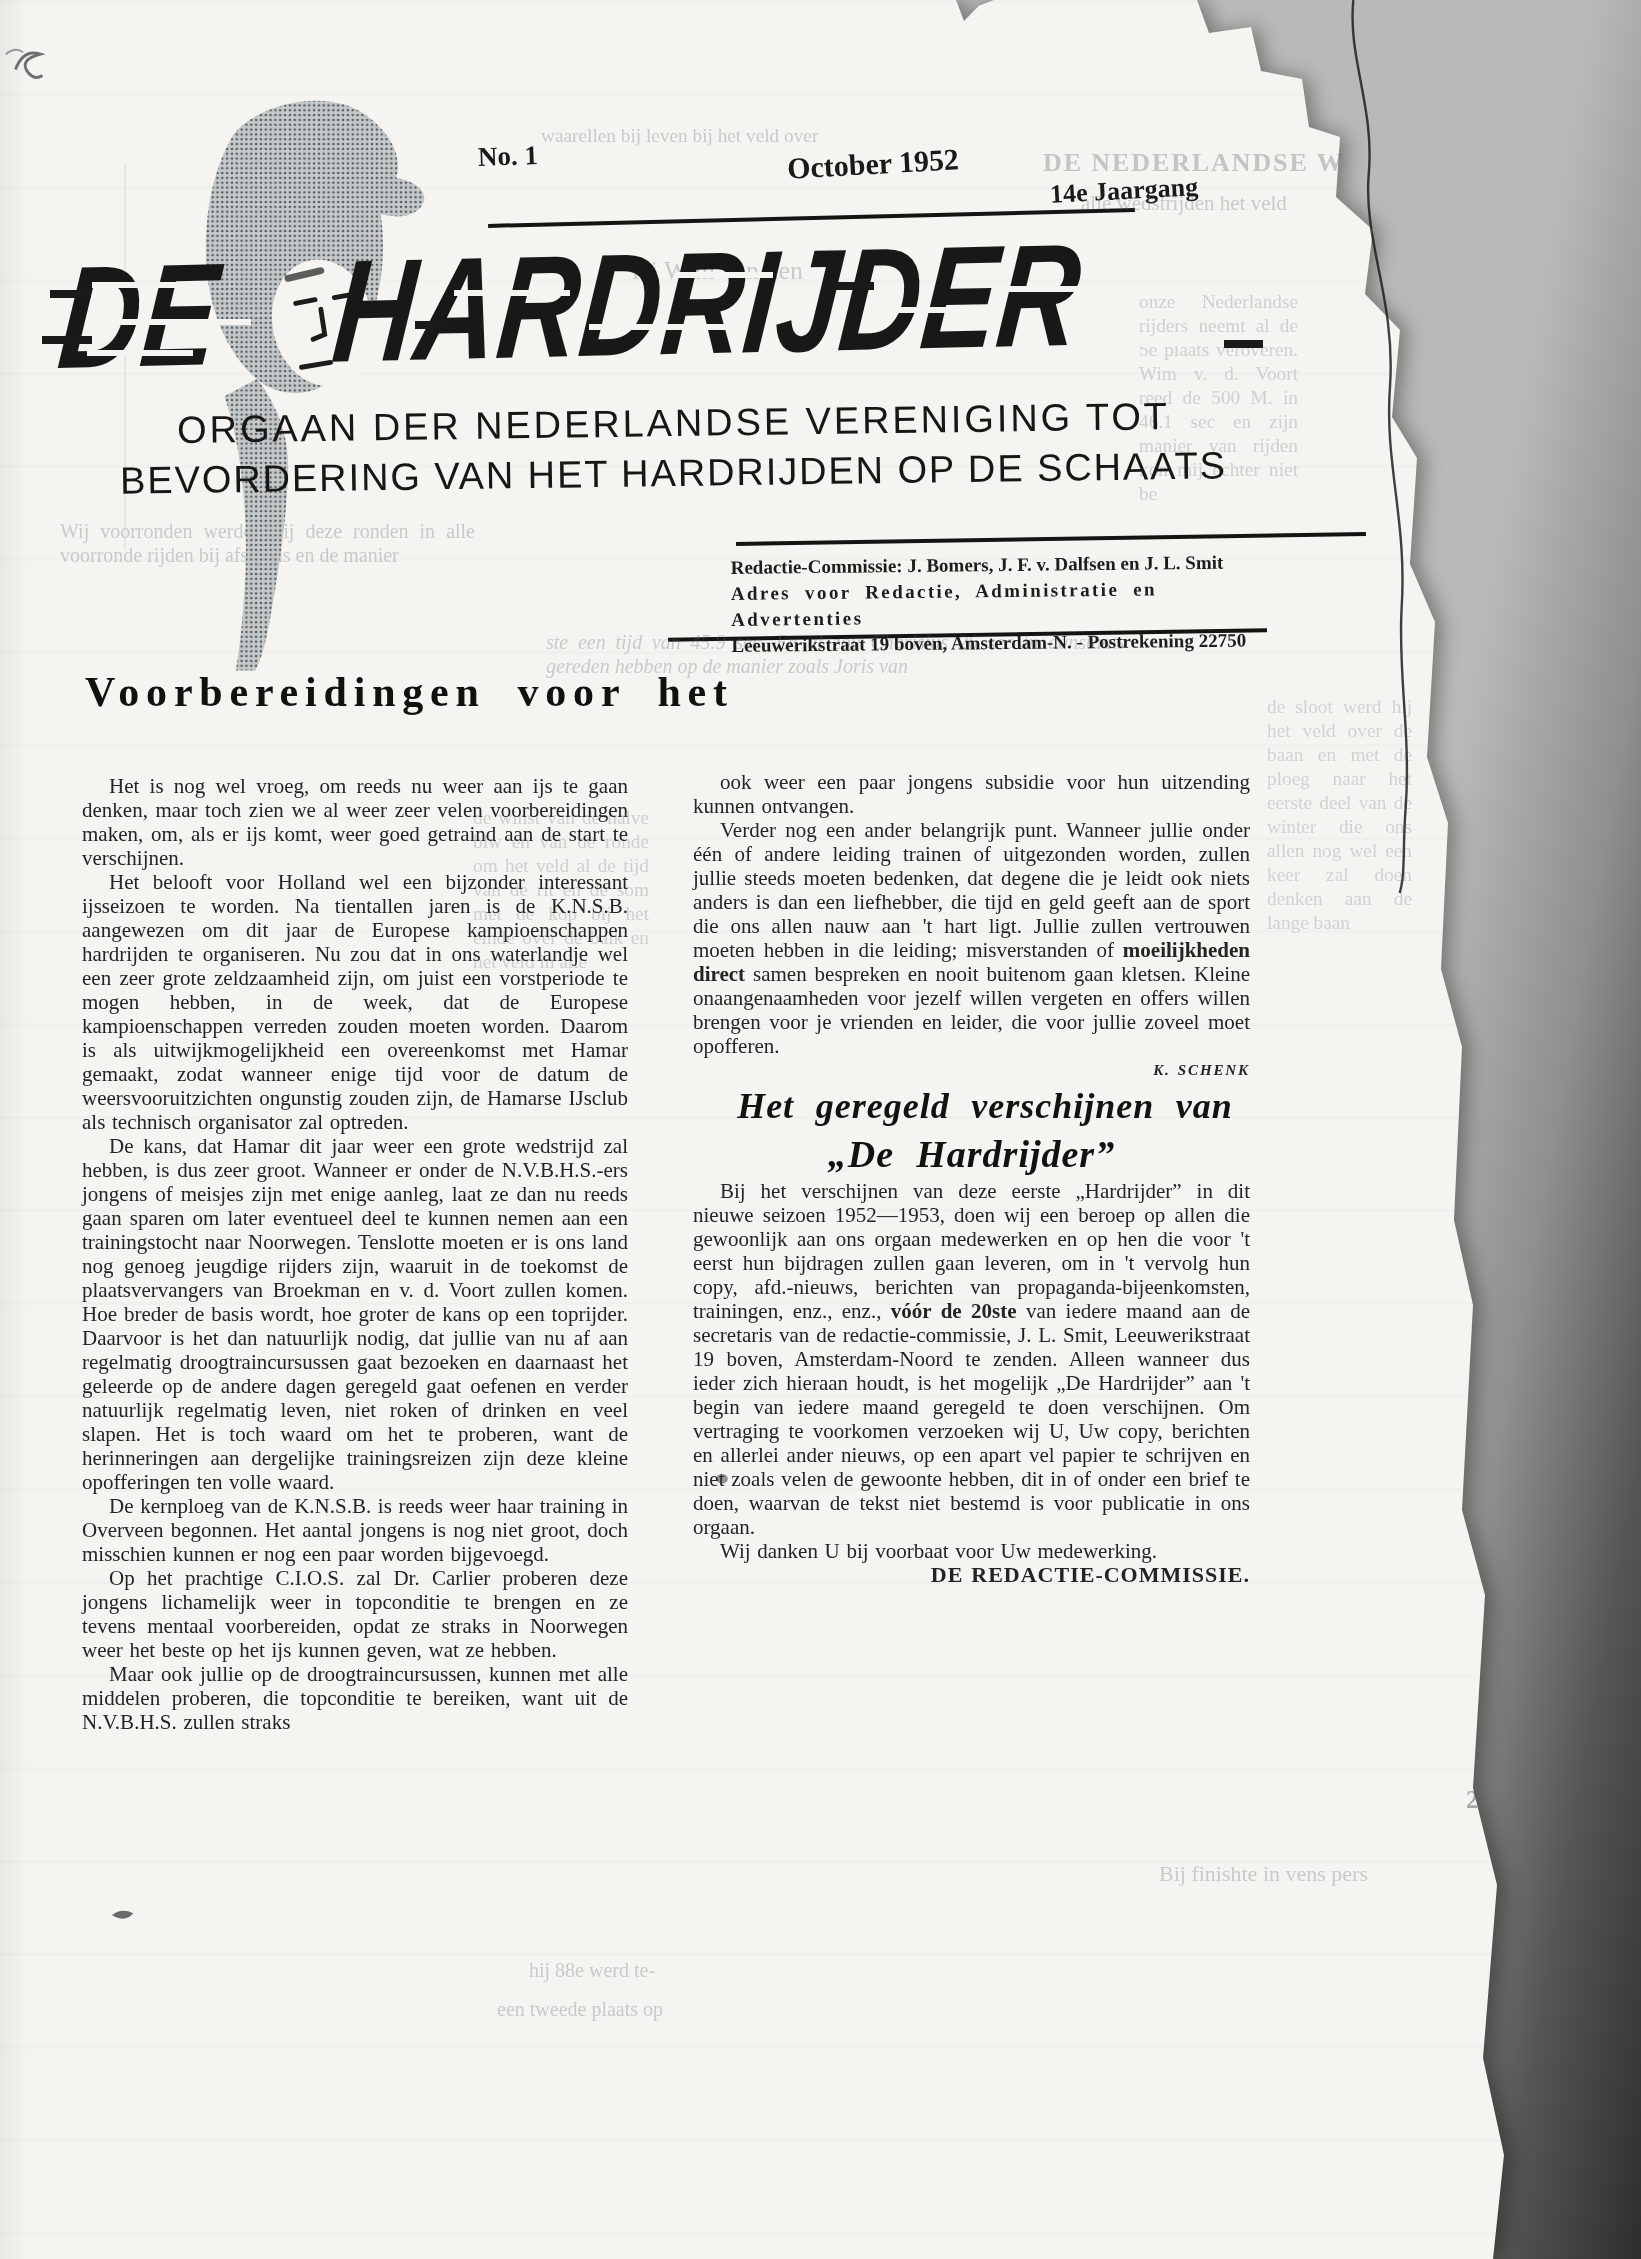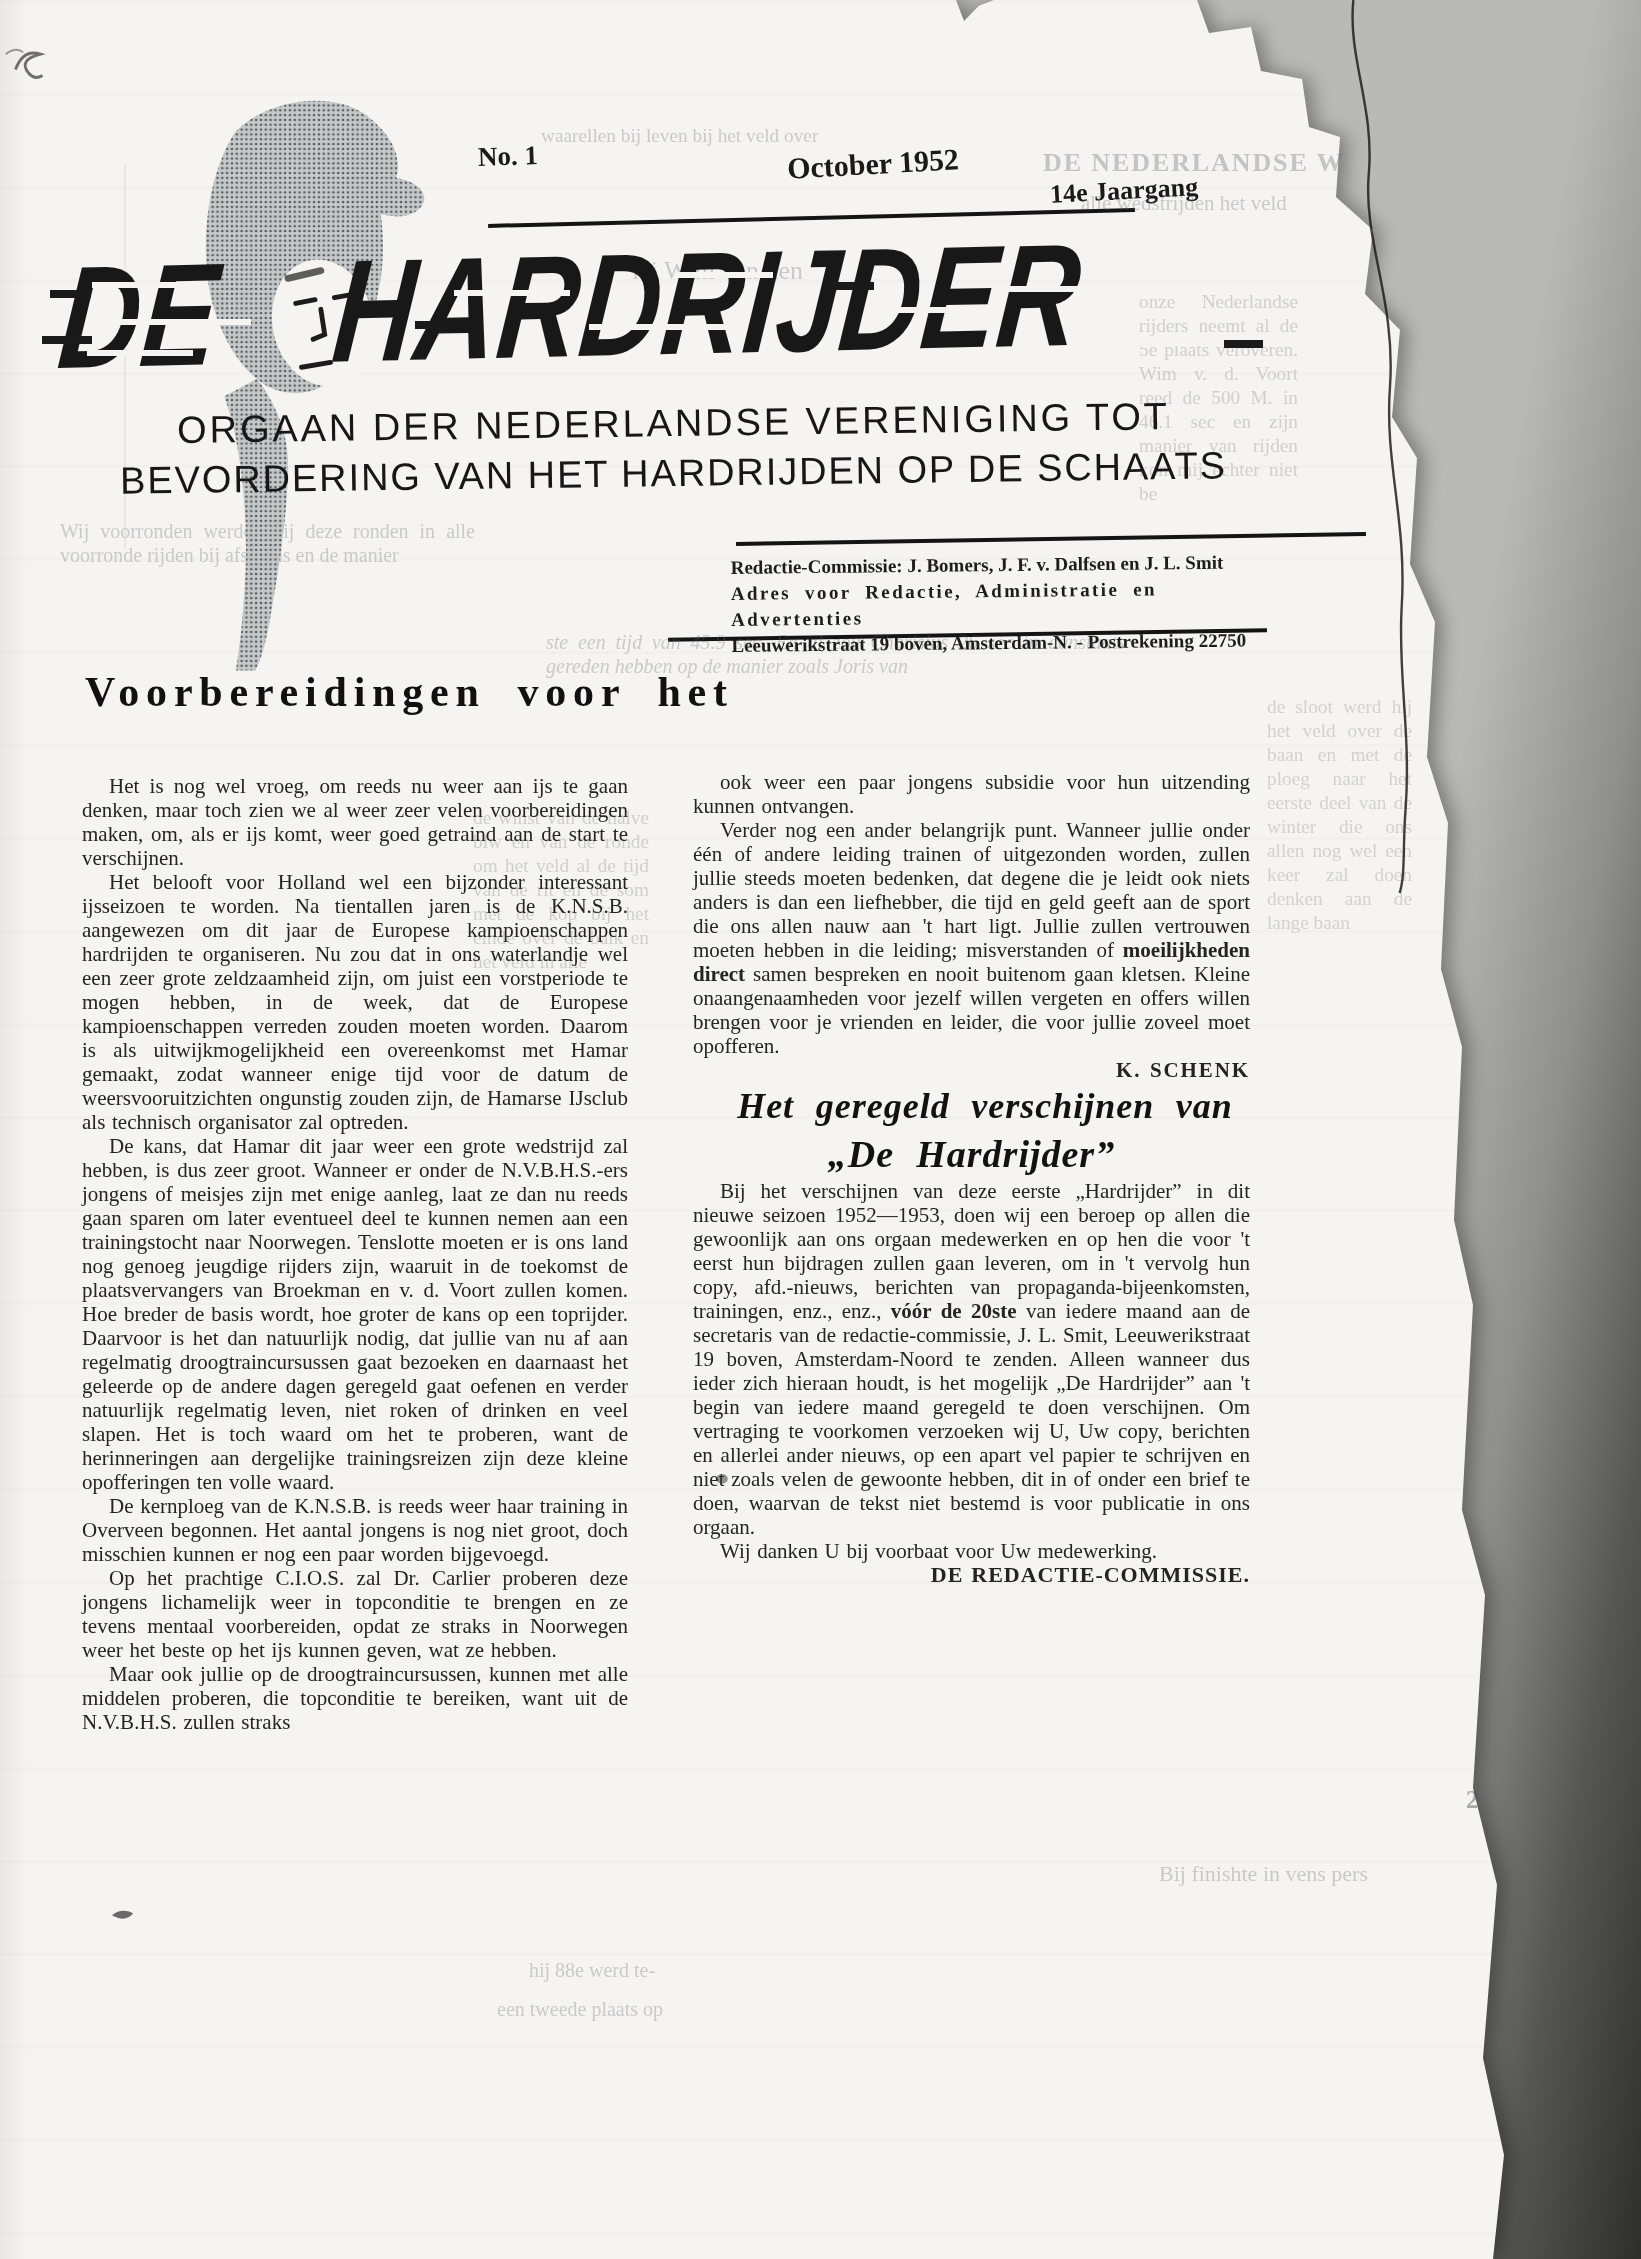--- a/index.html
+++ b/index.html
@@ -43,21 +43,21 @@
   .a1-title{position:absolute;left:85px;top:668px;font-weight:bold;font-size:42px;
     letter-spacing:6.8px;word-spacing:14.5px;color:#111;z-index:6;}
   .a1-title2{position:absolute;left:410px;top:726px;font-weight:bold;font-style:italic;
     font-size:56px;letter-spacing:2.9px;word-spacing:9.7px;color:#101010;z-index:6;}
   .col{position:absolute;font-size:21px;line-height:24px;color:#242424;
     text-align:justify;z-index:6;word-spacing:1.4px;}
   .col p{margin:0;text-indent:27px;}
   .col-left{left:82px;top:774px;width:546px;}
   .col-right{left:693px;top:770px;width:557px;}
   .sig-schenk{margin:3.9px 278px 0 0;text-align:right;text-indent:0;font-weight:bold;
-    letter-spacing:1.9px;font-size:21px;}
+    letter-spacing:1.9px;font-size:15px;font-style:italic;}
   
   .a2-title{margin-top:62px;text-align:center;font-weight:bold;font-style:italic;
     font-size:36px;letter-spacing:1px;word-spacing:11.6px;color:#121212;line-height:48px;text-indent:0;}
   .a2-title .t2{font-size:38px;}
   .a2-body{margin-top:19.3px;}
   .a2-thanks{margin-top:1.9px;}
   .sig-redactie{margin-top:13.5px;text-align:right;text-indent:0;font-weight:bold;font-size:22px;letter-spacing:1px;}
 
   
   .ghost{position:absolute;color:rgba(96,102,112,.30);filter:blur(0.7px);z-index:2;

